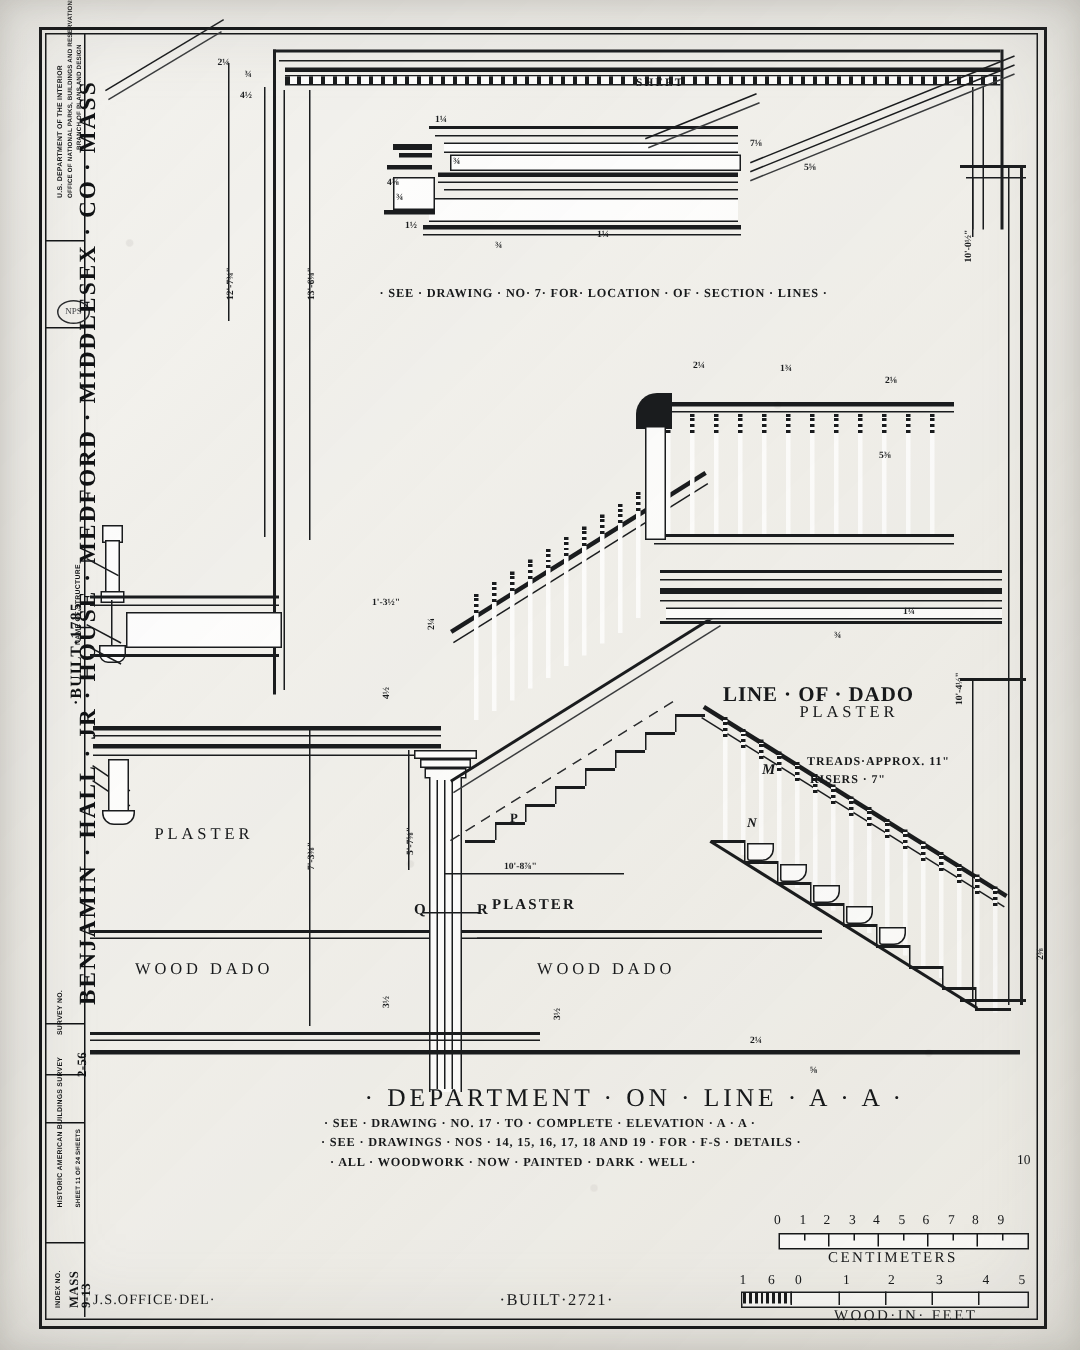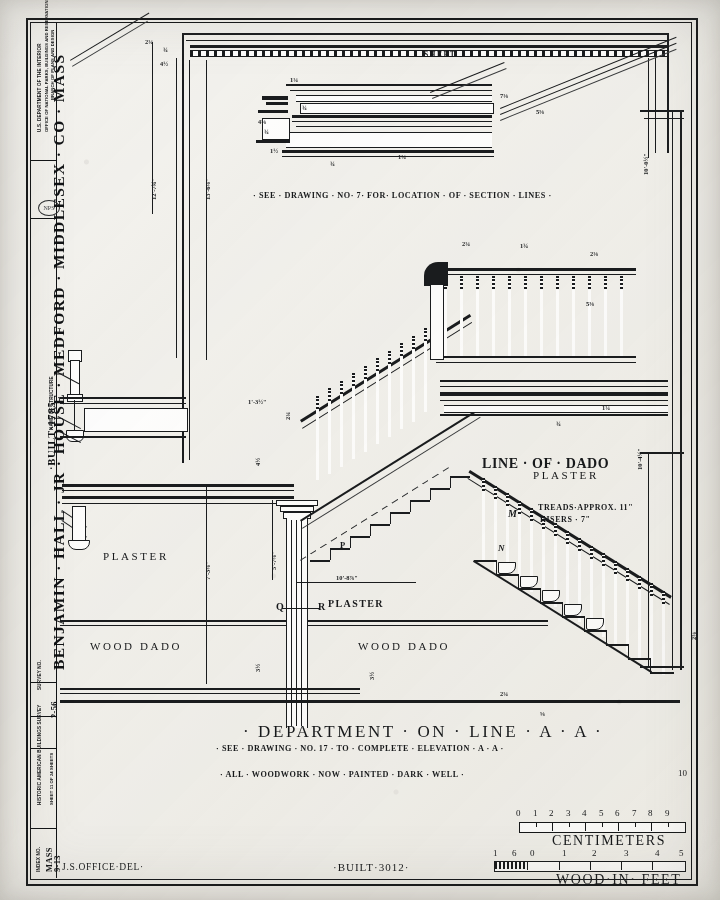--- a/index.html
+++ b/index.html
@@ -47,21 +47,21 @@
   .titleline{font-size:17px;letter-spacing:2.6px;font-weight:400;}
   .subline{font-size:8.2px;letter-spacing:.55px;font-weight:700;}
   .roomlbl{font-size:11px;letter-spacing:2.6px;}
   .smalllbl{font-size:7.6px;letter-spacing:.6px;font-weight:700;}
   .dim{position:absolute;font-family:"Liberation Serif",serif;font-size:6.4px;color:#1b1d1f;white-space:nowrap;font-weight:700;}
   .dimv{transform-origin:0 0;transform:rotate(-90deg);}
   
   .sbar{position:absolute;border:1.4px solid #16181a;background:#fff;}
   .stick{position:absolute;background:#16181a;width:1.1px;}
   .snum{position:absolute;font-family:"Liberation Serif",serif;font-size:9px;color:#16181a;}
-  .scap{position:absolute;font-family:"Liberation Serif",serif;font-size:14px;letter-spacing:1.6px;color:#16181a;}
+  .scap{position:absolute;font-family:"Liberation Serif",serif;font-size:10px;letter-spacing:1.6px;color:#16181a;}
   .sigtxt{position:absolute;font-family:"Liberation Serif",serif;font-size:9.5px;letter-spacing:.7px;color:#16181a;}
   
   .s{position:absolute;background:#1a1c1e;}
   .sv{position:absolute;background:#1a1c1e;width:1px;}
   .diag{position:absolute;background:#1a1c1e;height:1.2px;transform-origin:0 0;}
   .thin{background:#3a3c3e;}
   .bal{position:absolute;width:3px;background:
      linear-gradient(to bottom,#1a1c1e 0 2px,#fff 2px 3px,#1a1c1e 3px 5px,#fff 5px 7px,#1a1c1e 7px 9px,#fff 9px 11px,#1a1c1e 11px 13px,#fff 13px 100%);
   }
   .newel{position:absolute;background:#fff;border:1.1px solid #1a1c1e;}
@@ -368,20 +368,21 @@
   <div class="dim dimv" style="left:636px;top:470px;">10'-4½"</div>
   <div class="dim" style="left:602px;top:404px;">1¼</div>
   <div class="dim" style="left:556px;top:420px;">¾</div>
   <div class="dim" style="left:586px;top:300px;">5⅜</div>
   <div class="dim dimv" style="left:690px;top:640px;">2⅜</div>
   <div class="dim" style="left:540px;top:710px;">⅝</div>
   <div class="dim" style="left:500px;top:690px;">2¼</div>
 
   <div class="lbl titleline" style="left:243px;top:722px;">· DEPARTMENT · ON · LINE · A · A ·</div>
   <div class="lbl subline" style="left:216px;top:744px;">· SEE · DRAWING · NO. 17 · TO · COMPLETE · ELEVATION · A · A ·</div>
+  <div class="lbl subline" style="left:214px;top:757px;">· SEE · DRAWINGS · NOS · 14, 15, 16, 17, 18 AND 19 · FOR · F-S · DETAILS ·</div>
   <div class="lbl subline" style="left:220px;top:770px;">· ALL · WOODWORK · NOW · PAINTED · DARK · WELL ·</div>
 
   <div class="sbar" style="left:519px;top:822px;width:165px;height:9px;"></div>
   <div class="stick" style="left:535.5px;top:822px;height:5px;"></div>
   <div class="stick" style="left:552px;top:822px;height:9px;"></div>
   <div class="stick" style="left:568.5px;top:822px;height:5px;"></div>
   <div class="stick" style="left:585px;top:822px;height:9px;"></div>
   <div class="stick" style="left:601.5px;top:822px;height:5px;"></div>
   <div class="stick" style="left:618px;top:822px;height:9px;"></div>
   <div class="stick" style="left:634.5px;top:822px;height:5px;"></div>
@@ -412,17 +413,17 @@
   <div class="snum" style="left:512px;top:848px;">6</div>
   <div class="snum" style="left:530px;top:848px;">0</div>
   <div class="snum" style="left:562px;top:848px;">1</div>
   <div class="snum" style="left:592px;top:848px;">2</div>
   <div class="snum" style="left:624px;top:848px;">3</div>
   <div class="snum" style="left:655px;top:848px;">4</div>
   <div class="snum" style="left:679px;top:848px;">5</div>
   <div class="scap" style="left:556px;top:872px;">WOOD·IN· FEET</div>
 
   <div class="sigtxt" style="left:62px;top:862px;">J.S.OFFICE·DEL·</div>
-  <div class="sigtxt" style="left:333px;top:861px;font-size:11px;letter-spacing:1px;">·BUILT·3012·</div>
+  <div class="sigtxt" style="left:333px;top:861px;font-size:11px;letter-spacing:1px;">·BUILT·2721·</div>
 
   <div id="grain"></div>
   <div id="vign"></div>
 </div>
 
 </body></html>

